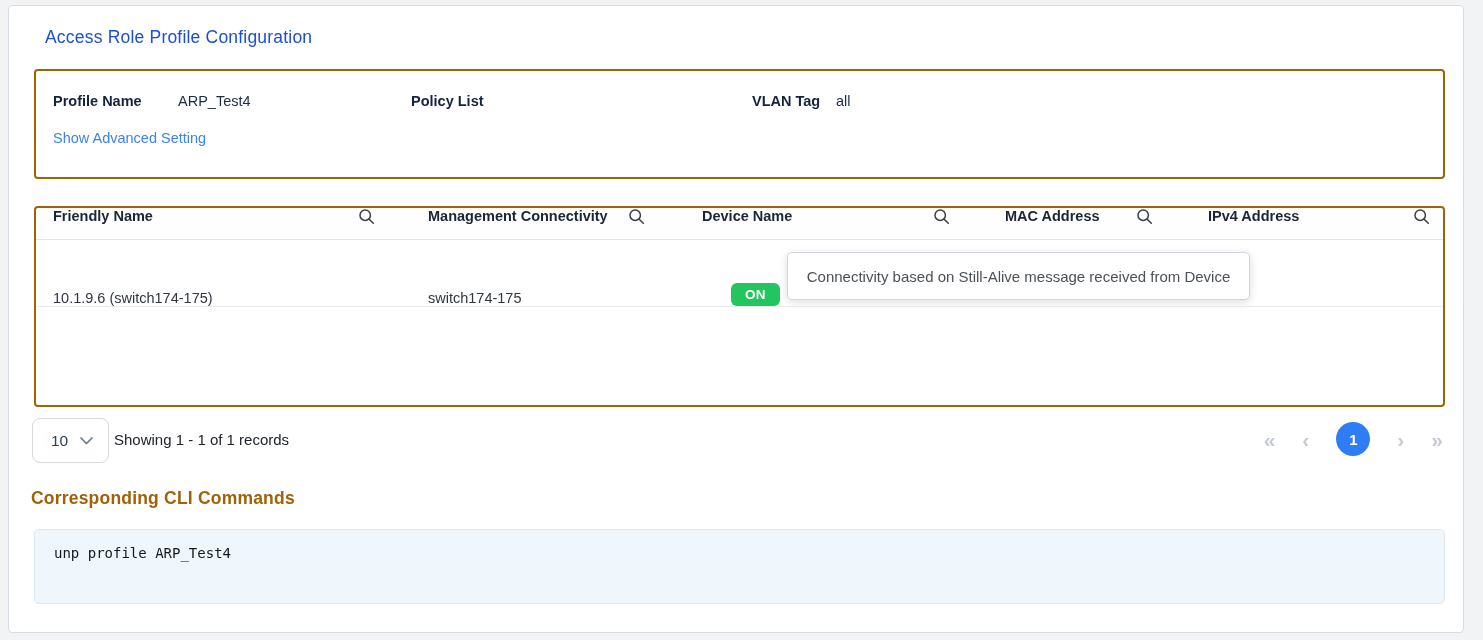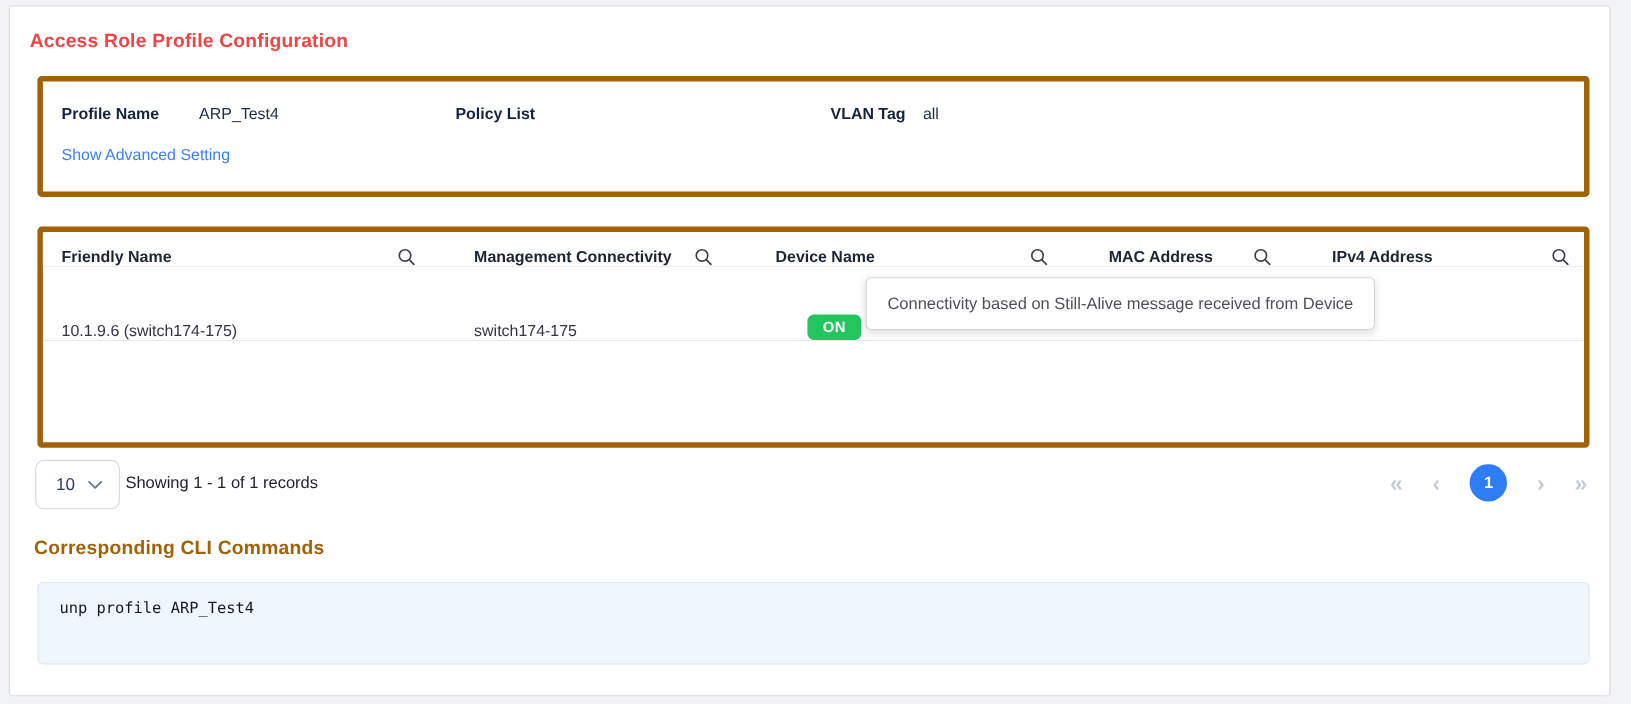--- a/index.html
+++ b/index.html
@@ -9,39 +9,39 @@
     background:#f2f3f5;
     position:relative;
     overflow:hidden;
     color:#2b2f36;
   }
   .card {
     position:absolute; left:8px; top:5px; width:1456px; height:628px;
     background:#ffffff; border:1px solid #d8dbe4; border-radius:4px;
   }
   .page-title {
-    position:absolute; left:18px; top:21px;
-    font-size:17.5px; font-weight:700; color:#ef4444; letter-spacing:.2px;
+    position:absolute; left:36px; top:21px;
+    font-size:17.5px; font-weight:400; color:#1d4ed8; letter-spacing:.2px;
   }
   .panel {
-    position:absolute; border:5px solid #a16207; border-radius:4px; background:#fff;
+    position:absolute; border:2px solid #a16207; border-radius:4px; background:#fff;
   }
   .profile-panel { left:25px; top:63px; width:1411px; height:110px; }
   .profile-field-label { position:absolute; top:22px; font-size:14.5px; font-weight:700; color:#15233f; }
   .profile-field-value { position:absolute; top:22px; font-size:14.5px; color:#1d2b47; }
   .adv-link { position:absolute; left:17px; top:59px; font-size:14.5px; color:#3b82f6; cursor:pointer; }
 
   .table-panel { left:25px; top:200px; width:1411px; height:201px; overflow:visible; }
   .thead {
     display:flex; height:32px; align-items:center;
     border-bottom:1px solid #e3e5ea; background:#fefefe;
     border-radius:4px 4px 0 0;
   }
   .th {
-    display:flex; align-items:flex-end; height:100%;
+    display:flex; align-items:flex-start; height:100%;
     font-size:14.5px; font-weight:700; color:#1b2534;
   }
   .th .lbl { padding-left:17px; }
   .th .sicon { margin-left:auto; display:flex; align-items:center; }
   .c1 { width:375px; } .c2 { width:303px; } .c3 { width:274px; }
   .c4 { width:203px; } .c5 { width:256px; flex:1; }
   .trow {
     display:flex; height:67px; align-items:flex-end;
     border-bottom:1px solid #e9eaee; font-size:14.5px; color:#303540;
   }

